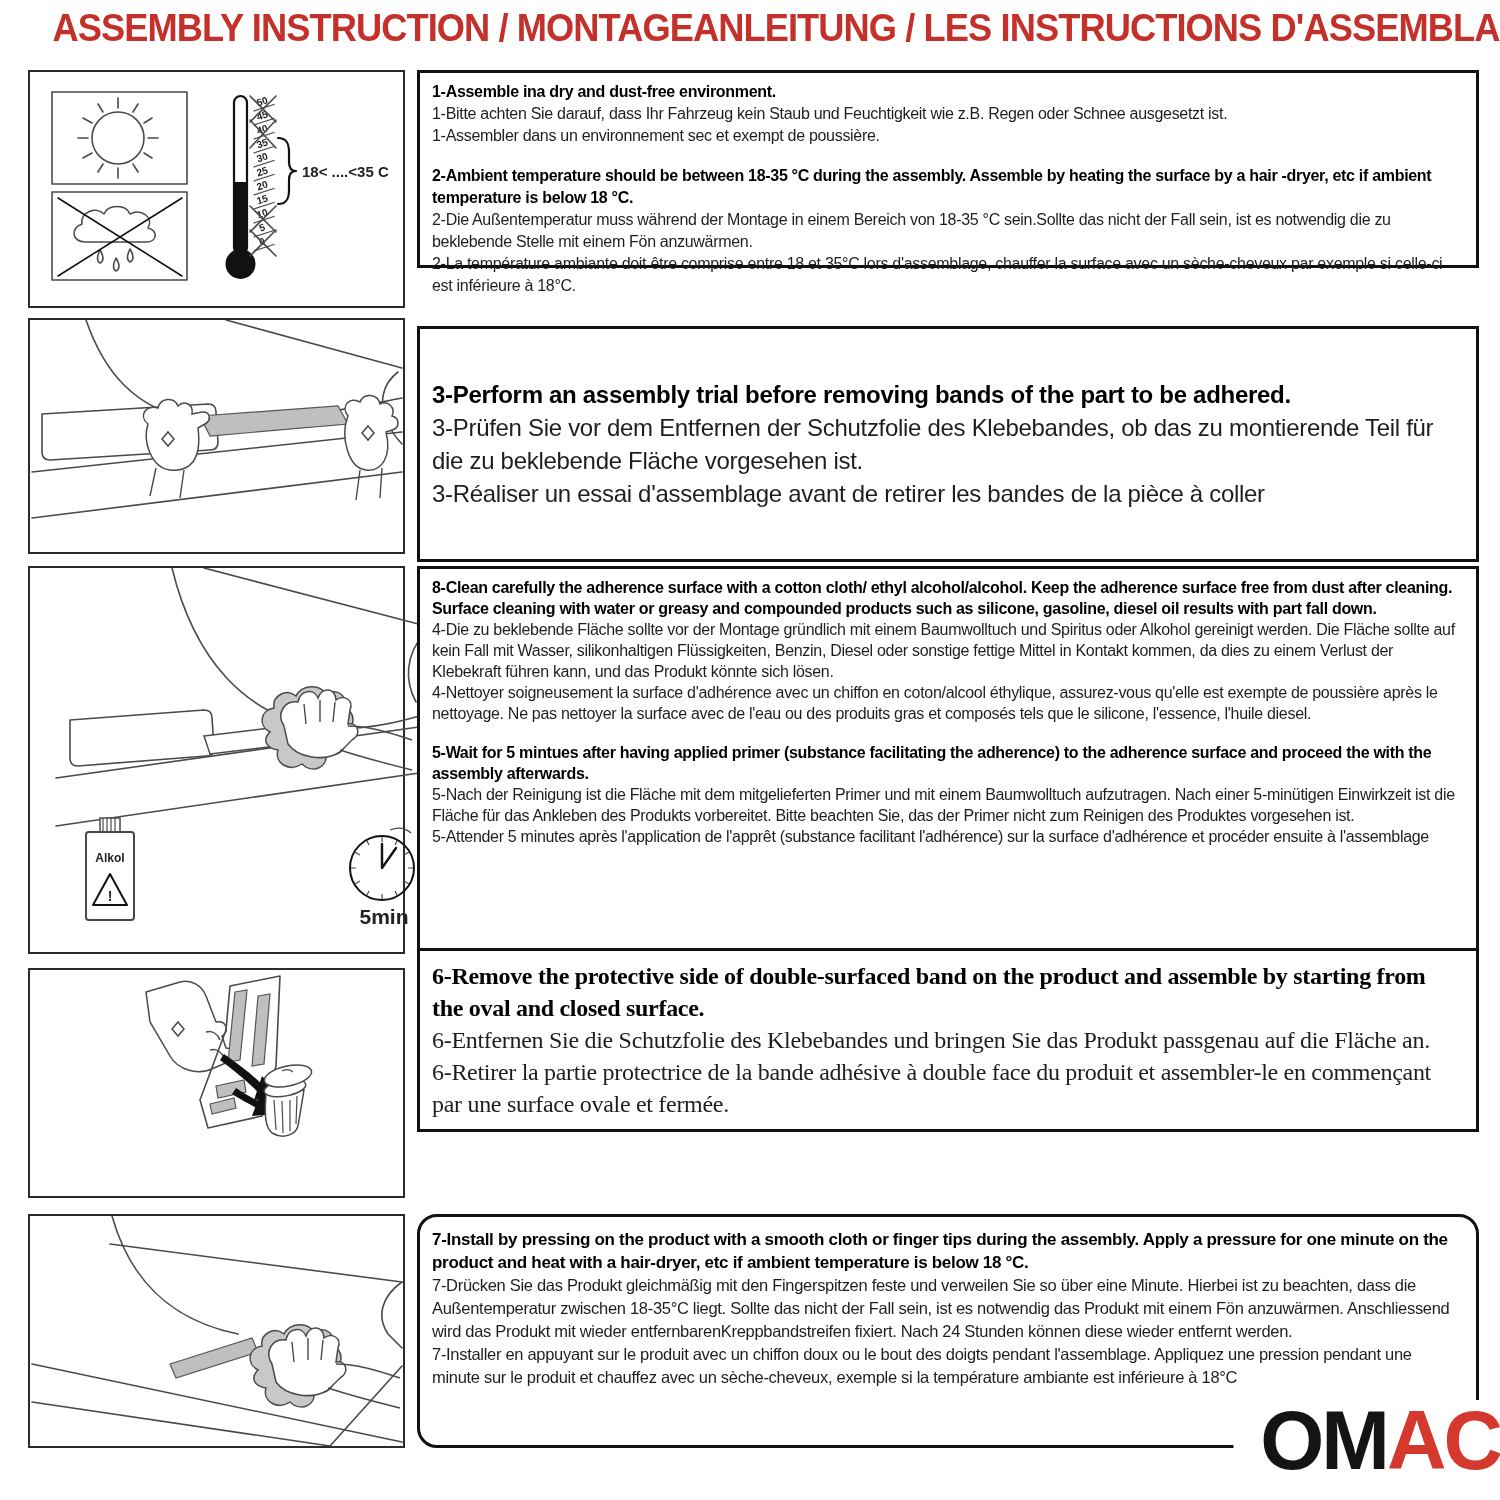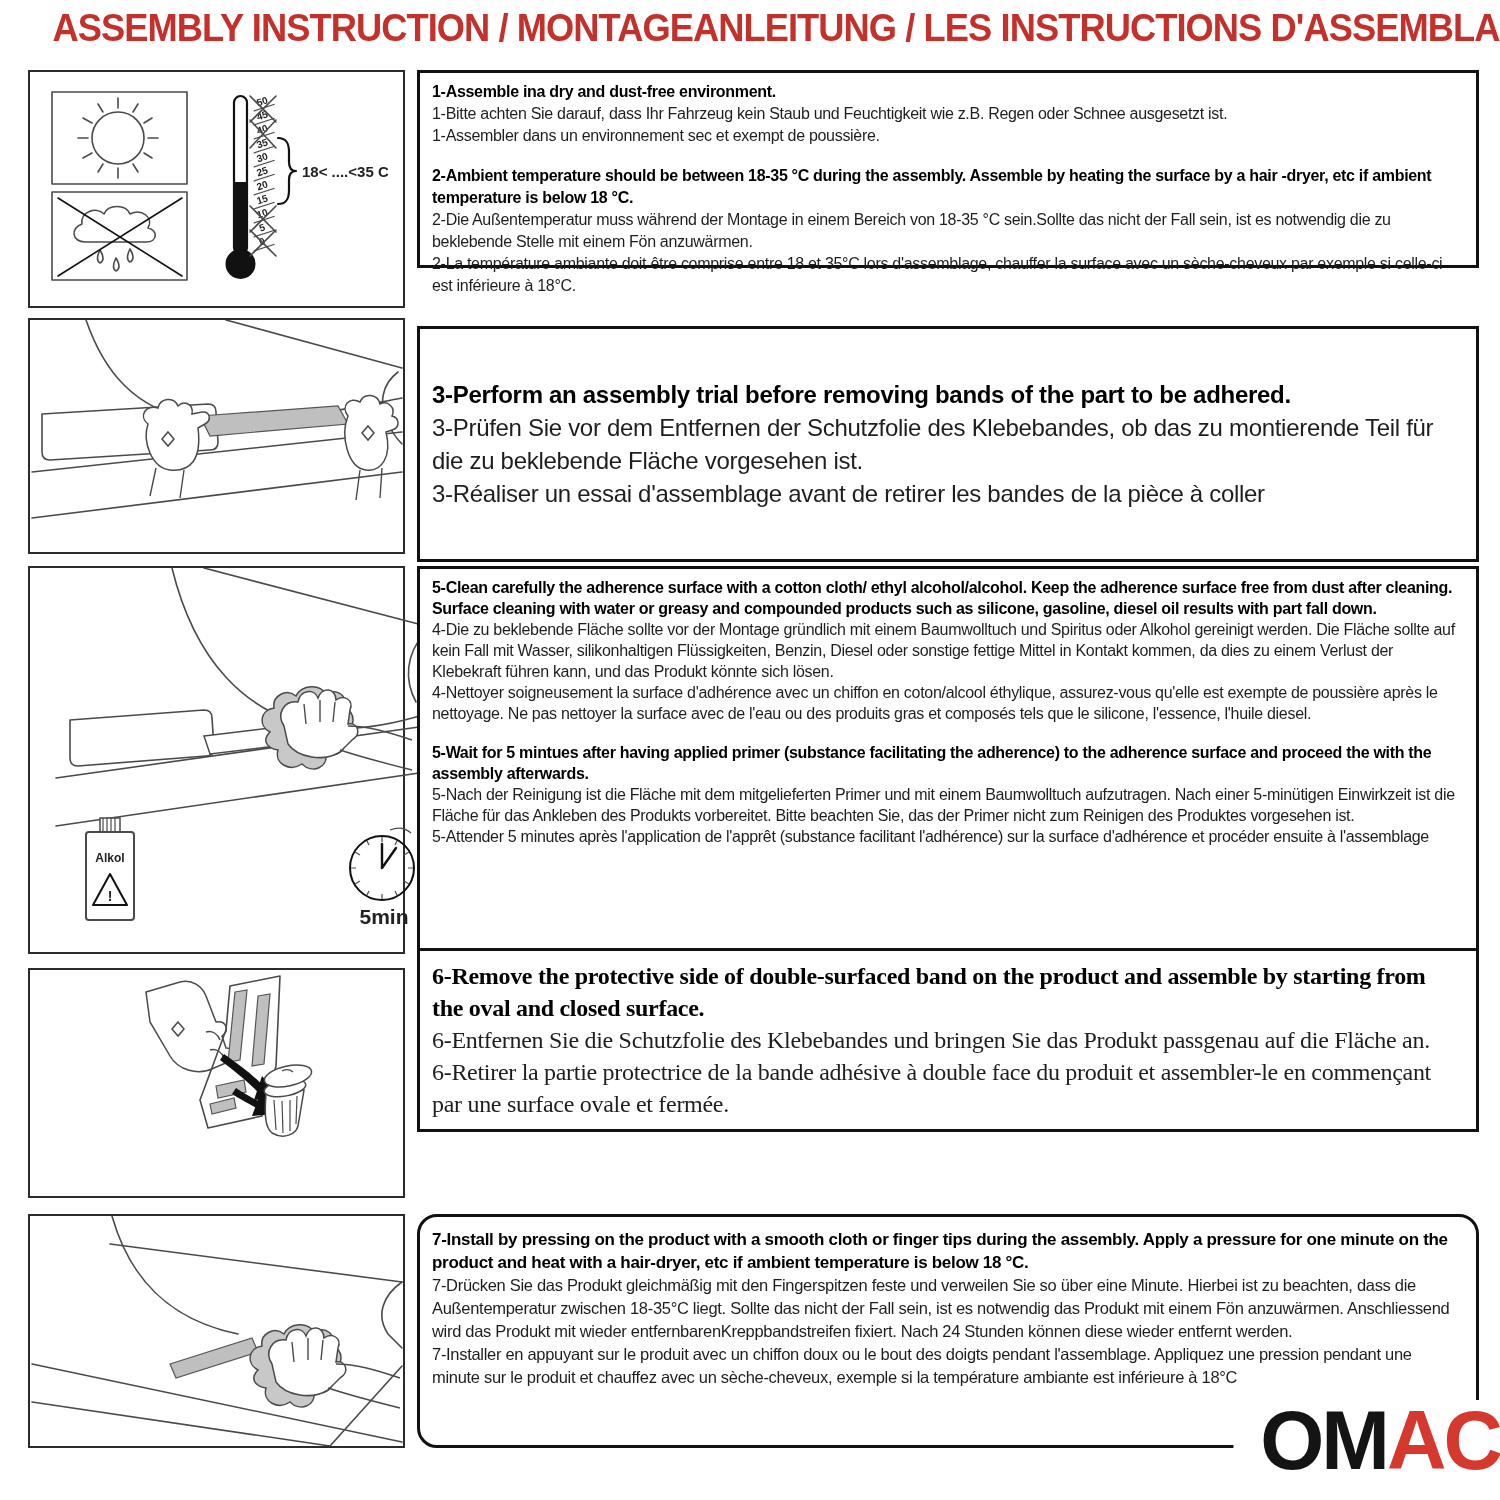--- a/index.html
+++ b/index.html
@@ -189,21 +189,21 @@
         <circle class="art blk" style="stroke-width:2" cx="328" cy="300" r="32" fill="#fff"></circle>
         <path class="artthin" d="M 354,300 L 359,300 M 350,313 L 355,316 M 341,323 L 343,327 M 328,326 L 328,331 M 315,323 L 313,327 M 306,313 L 301,316 M 302,300 L 297,300 M 306,287 L 301,284 M 315,277 L 313,273 M 328,274 L 328,269 M 341,277 L 343,273 M 350,287 L 355,284"></path>
         <path class="art blk" style="stroke-width:2.4" d="M 328,300 L 328,276 M 328,300 L 342,280"></path>
         <path class="artthin" d="M 336,262 Q 348,257 357,265"></path>
         <text class="slabel" x="330" y="356" font-size="21" text-anchor="middle">5min</text>
       </g>
     </svg>
   </div>
 
   <div class="tbox s3" style="top:566px;height:388px;">
-    <p class="b">5-Clean carefully the adherence surface with a cotton cloth/ ethyl alcohol/alcohol. Keep the adherence surface free from dust after cleaning. Surface cleaning with water or greasy and compounded products such as silicone, gasoline, diesel oil results with part fall down.</p>
+    <p class="b">8-Clean carefully the adherence surface with a cotton cloth/ ethyl alcohol/alcohol. Keep the adherence surface free from dust after cleaning. Surface cleaning with water or greasy and compounded products such as silicone, gasoline, diesel oil results with part fall down.</p>
     <p>4-Die zu beklebende Fläche sollte vor der Montage gründlich mit einem Baumwolltuch und Spiritus oder Alkohol gereinigt werden. Die Fläche sollte auf kein Fall mit Wasser, silikonhaltigen Flüssigkeiten, Benzin, Diesel oder sonstige fettige Mittel in Kontakt kommen, da dies zu einem Verlust der Klebekraft führen kann, und das Produkt könnte sich lösen.</p>
     <p>4-Nettoyer soigneusement la surface d'adhérence avec un chiffon en coton/alcool éthylique, assurez-vous qu'elle est exempte de poussière après le nettoyage. Ne pas nettoyer la surface avec de l'eau ou des produits gras et composés tels que le silicone, l'essence, l'huile diesel.</p>
     <div class="gap"></div>
     <p class="b">5-Wait for 5 mintues after having applied primer (substance facilitating the adherence) to the adherence surface and proceed the with the assembly afterwards.</p>
     <p>5-Nach der Reinigung ist die Fläche mit dem mitgelieferten Primer und mit einem Baumwolltuch aufzutragen. Nach einer 5-minütigen Einwirkzeit ist die Fläche für das Ankleben des Produkts vorbereitet. Bitte beachten Sie, das der Primer nicht zum Reinigen des Produktes vorgesehen ist.</p>
     <p>5-Attender 5 minutes après l'application de l'apprêt (substance facilitant l'adhérence) sur la surface d'adhérence et procéder ensuite à l'assemblage</p>
   </div>
 
   <div class="ibox" style="top:968px;height:230px;">
     <svg viewBox="0 0 373 226" width="373" height="226">

